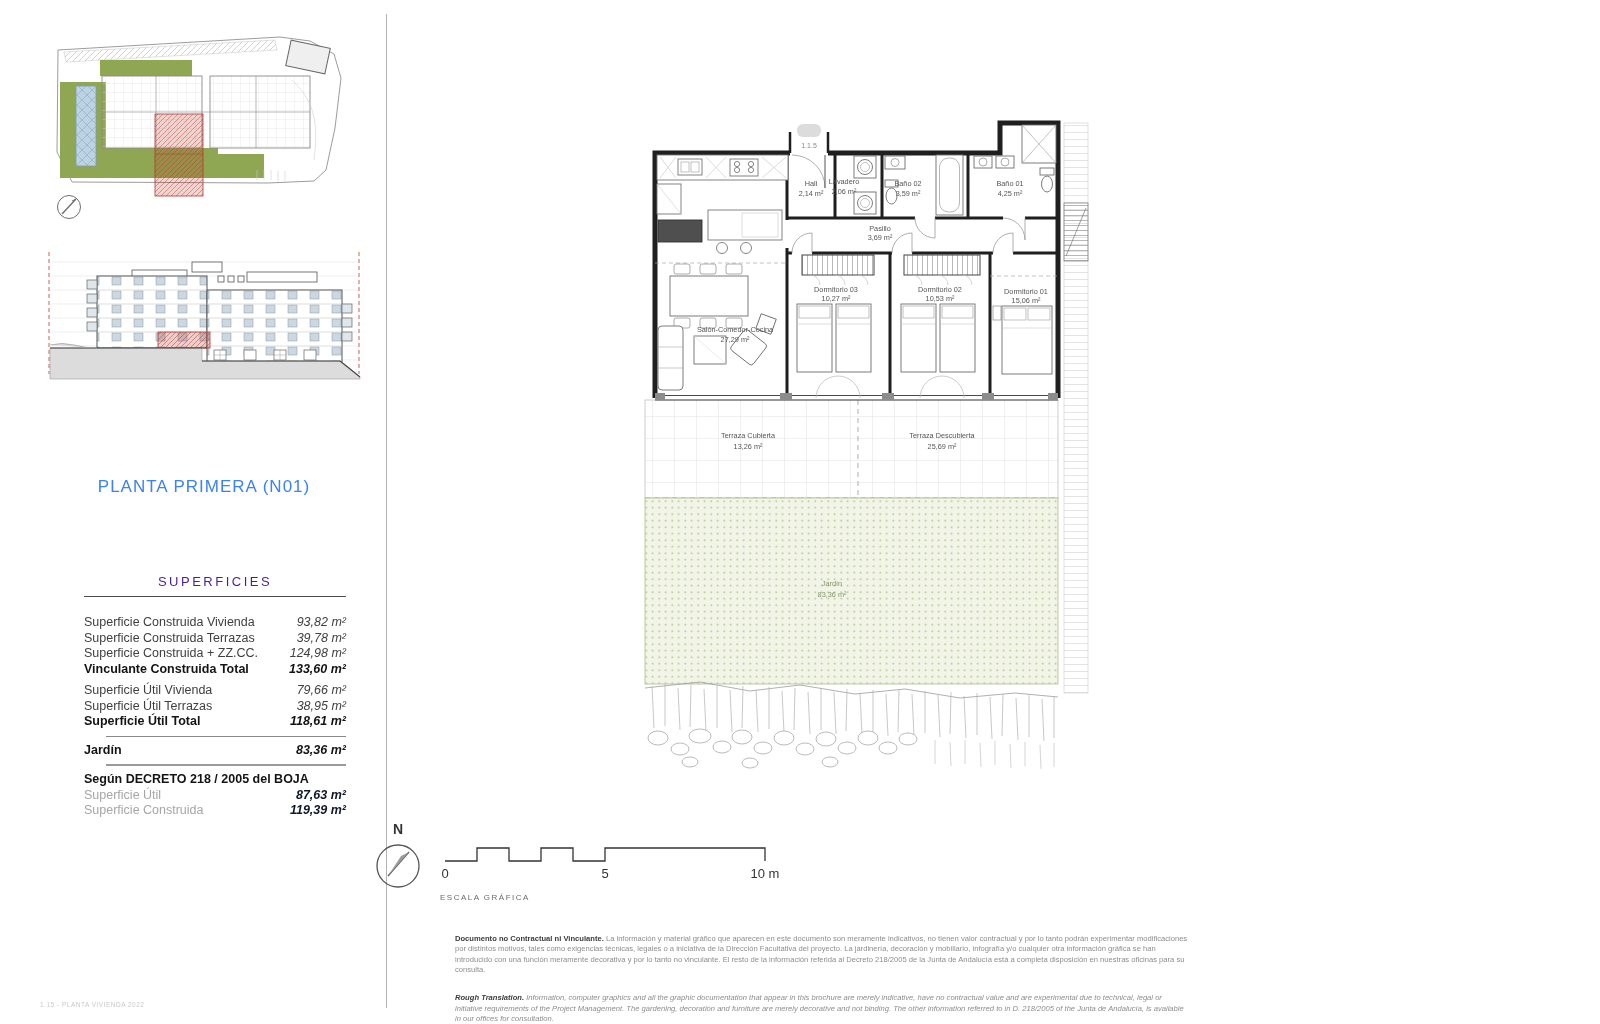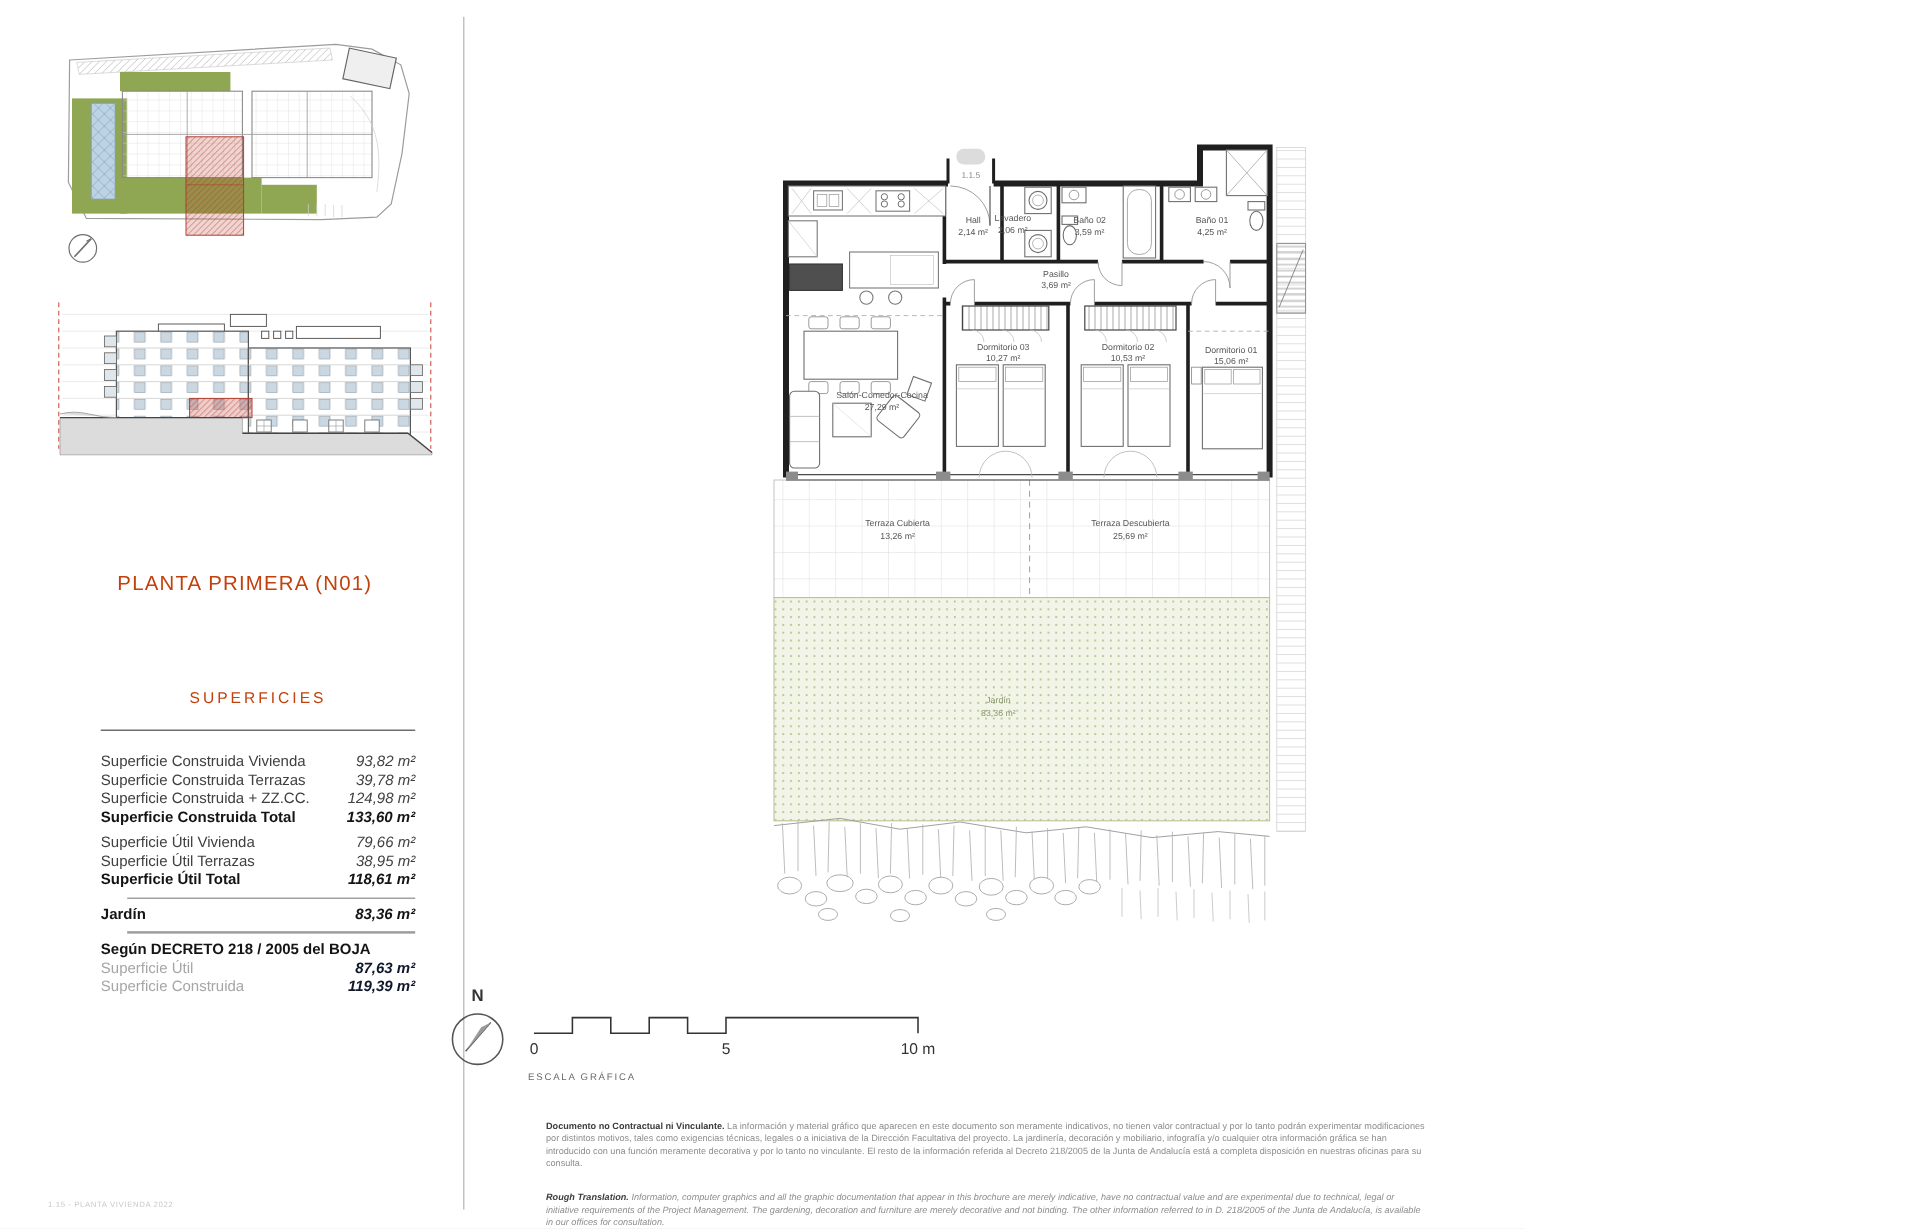--- a/index.html
+++ b/index.html
@@ -6,26 +6,26 @@
   #page{position:relative;width:1600px;height:1024px;background:#ffffff;overflow:hidden;
         font-family:"Liberation Sans",sans-serif;color:#222;}
   .abs{position:absolute;}
 
   
   #divider{left:386px;top:14px;width:1px;height:994px;background:#b3b3b3;}
 
   
   #titleblock{left:38px;top:470px;width:332px;text-align:center;}
   #titleblock h1{margin:0;font-size:25px;font-weight:bold;letter-spacing:.5px;color:#1b1b1b;}
-  #titleblock .sub{margin-top:7px;font-size:17px;color:#c2410c;letter-spacing:1px;}
+  #titleblock .sub{margin-top:7px;font-size:17px;color:#3b82f6;letter-spacing:1px;}
 
   
   #supf{left:84px;top:574px;width:262px;font-size:12.5px;}
-  #supf .hdr{text-align:center;font-size:13px;letter-spacing:2.5px;color:#c2410c;
-             padding-bottom:19px;border-bottom:1px solid #4a4a4a;}
+  #supf .hdr{text-align:center;font-size:13px;letter-spacing:2.5px;color:#4c1d95;
+             padding-bottom:7px;border-bottom:1px solid #4a4a4a;}
   #supf .rows{margin-top:18px;}
   .srow{display:flex;justify-content:space-between;line-height:15.5px;}
   .srow .lab{white-space:nowrap;}
   .srow .val{white-space:nowrap;font-style:italic;}
   .srow.light .lab,.srow.light .val{color:#404040;}
   .srow.bold .lab,.srow.bold .val{color:#141414;font-weight:bold;}
   .srow.mixed .lab{color:#a6a6a6;}
   .srow.mixed .val{color:#0f172a;font-weight:bold;}
   .srow.section .lab{color:#141414;font-weight:bold;}
   .gap6{height:6px;}
@@ -179,21 +179,21 @@
       </div>
       <div class="srow light">
         <span class="lab">Superficie Construida Terrazas</span>
         <span class="val">39,78 m²</span>
       </div>
       <div class="srow light">
         <span class="lab">Superficie Construida + ZZ.CC.</span>
         <span class="val">124,98 m²</span>
       </div>
       <div class="srow bold">
-        <span class="lab">Superficie Construida Total</span>
+        <span class="lab">Vinculante Construida Total</span>
         <span class="val">133,60 m²</span>
       </div>
       <div class="gap6"></div>
       <div class="srow light">
         <span class="lab">Superficie Útil Vivienda</span>
         <span class="val">79,66 m²</span>
       </div>
       <div class="srow light">
         <span class="lab">Superficie Útil Terrazas</span>
         <span class="val">38,95 m²</span>

